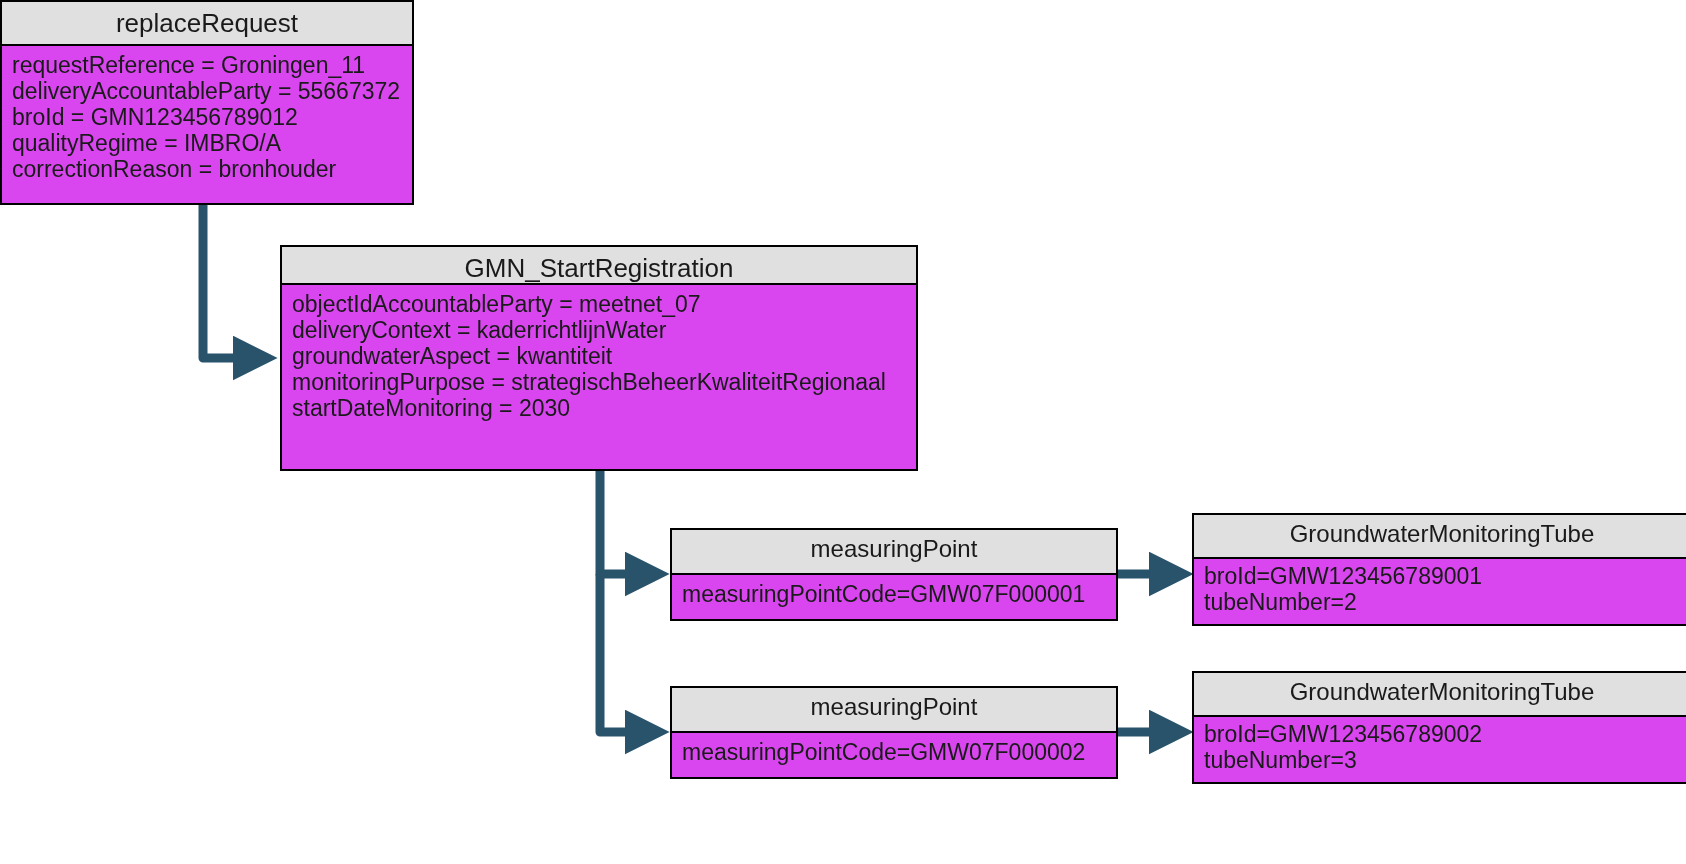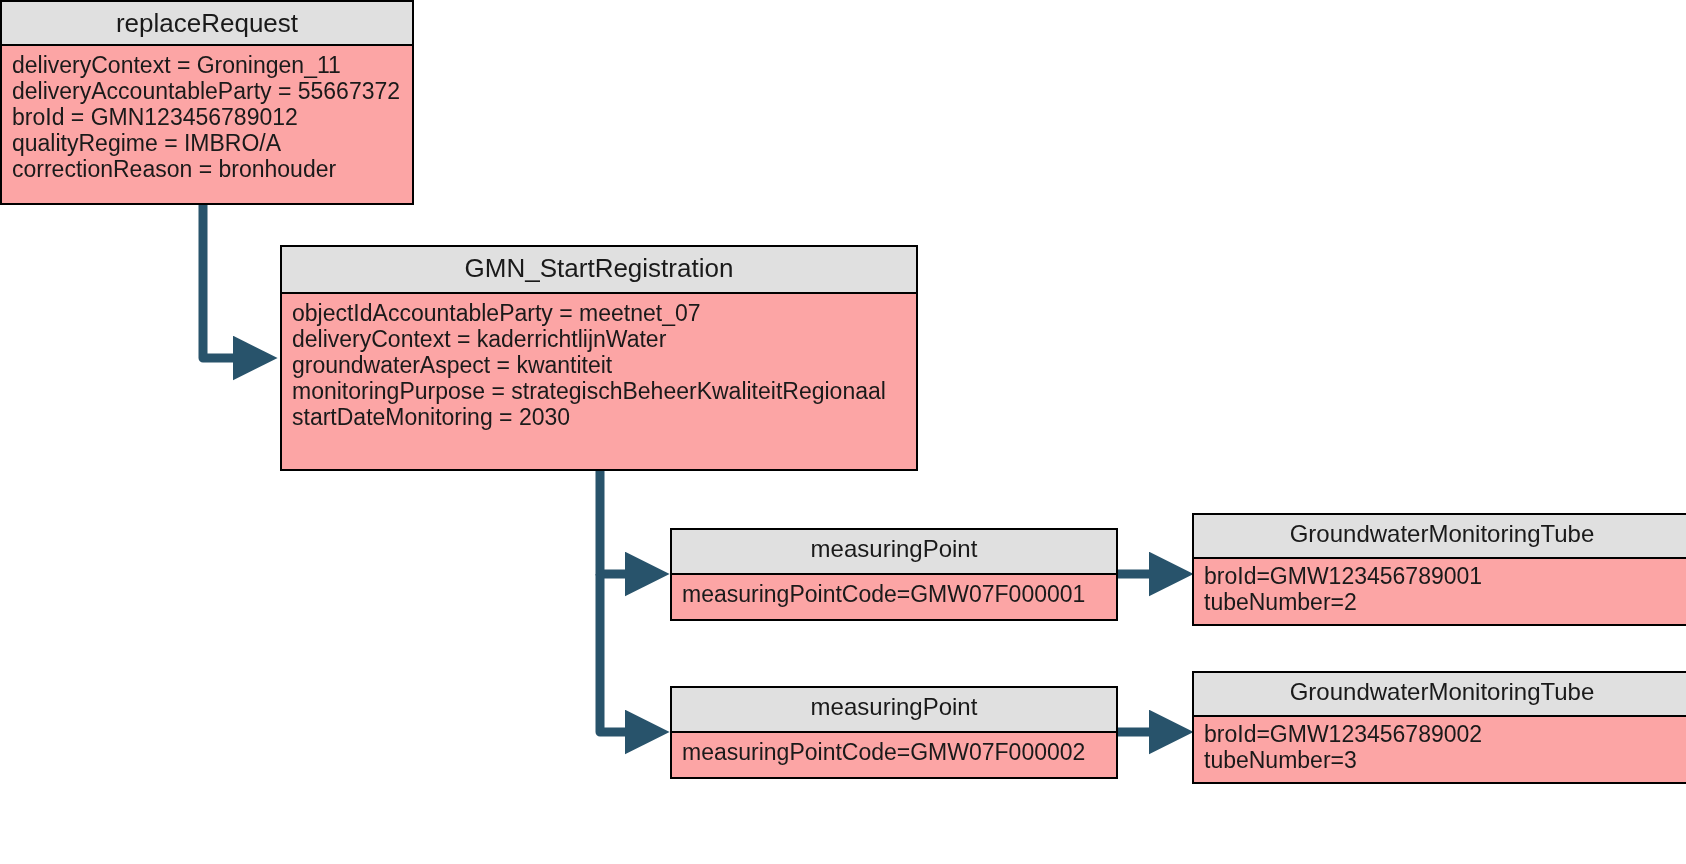--- a/index.html
+++ b/index.html
@@ -24,21 +24,21 @@
     left: 0;
     top: 0;
     width: 1686px;
     height: 864px;
     pointer-events: none;
   }
   .uml-box {
     position: absolute;
     box-sizing: border-box;
     border: 2px solid #000000;
-    background: #fca5a5;
+    background: #d946ef;
     overflow: hidden;
   }
   .uml-header {
     box-sizing: border-box;
     background: #e0e0e0;
     border-bottom: 2px solid #000000;
     text-align: center;
     font-size: 26px;
     line-height: 1.0;
     padding: 8px 6px 9px 6px;
@@ -63,21 +63,21 @@
   }
   
   #box-replace-request {
     left: 0px;  top: 0px;  width: 414px;  height: 205px;
     border-left-width: 2px;
   }
   #box-replace-request .uml-header { height: 44px; }
   #box-gmn-start-registration {
     left: 280px; top: 245px; width: 638px; height: 226px;
   }
-  #box-gmn-start-registration .uml-header { height: 47px; }
+  #box-gmn-start-registration .uml-header { height: 38px; }
   #box-measuring-point-1 {
     left: 670px; top: 528px; width: 448px; height: 93px;
   }
   #box-measuring-point-2 {
     left: 670px; top: 686px; width: 448px; height: 93px;
   }
   .mp-header { height: 45px; }
   #box-tube-1 {
     left: 1192px; top: 513px; width: 500px; height: 113px;
   }
@@ -116,21 +116,21 @@
     </g>
 
     <g>
       <path d="M1118,732 L1172,732" fill="none" stroke="#28536b" stroke-width="9" stroke-linecap="butt" marker-end="url(#arrowhead)"></path>
     </g>
   </svg>
 
   <div class="uml-box" id="box-replace-request">
     <div class="uml-header">replaceRequest</div>
     <div class="uml-body">
-      <span class="attr">deliveryContext = Groningen_11</span>
+      <span class="attr">requestReference = Groningen_11</span>
       <span class="attr">deliveryAccountableParty = 55667372</span>
       <span class="attr">broId = GMN123456789012</span>
       <span class="attr">qualityRegime = IMBRO/A</span>
       <span class="attr">correctionReason = bronhouder</span>
     </div>
   </div>
 
   <div class="uml-box" id="box-gmn-start-registration">
     <div class="uml-header">GMN_StartRegistration</div>
     <div class="uml-body">

